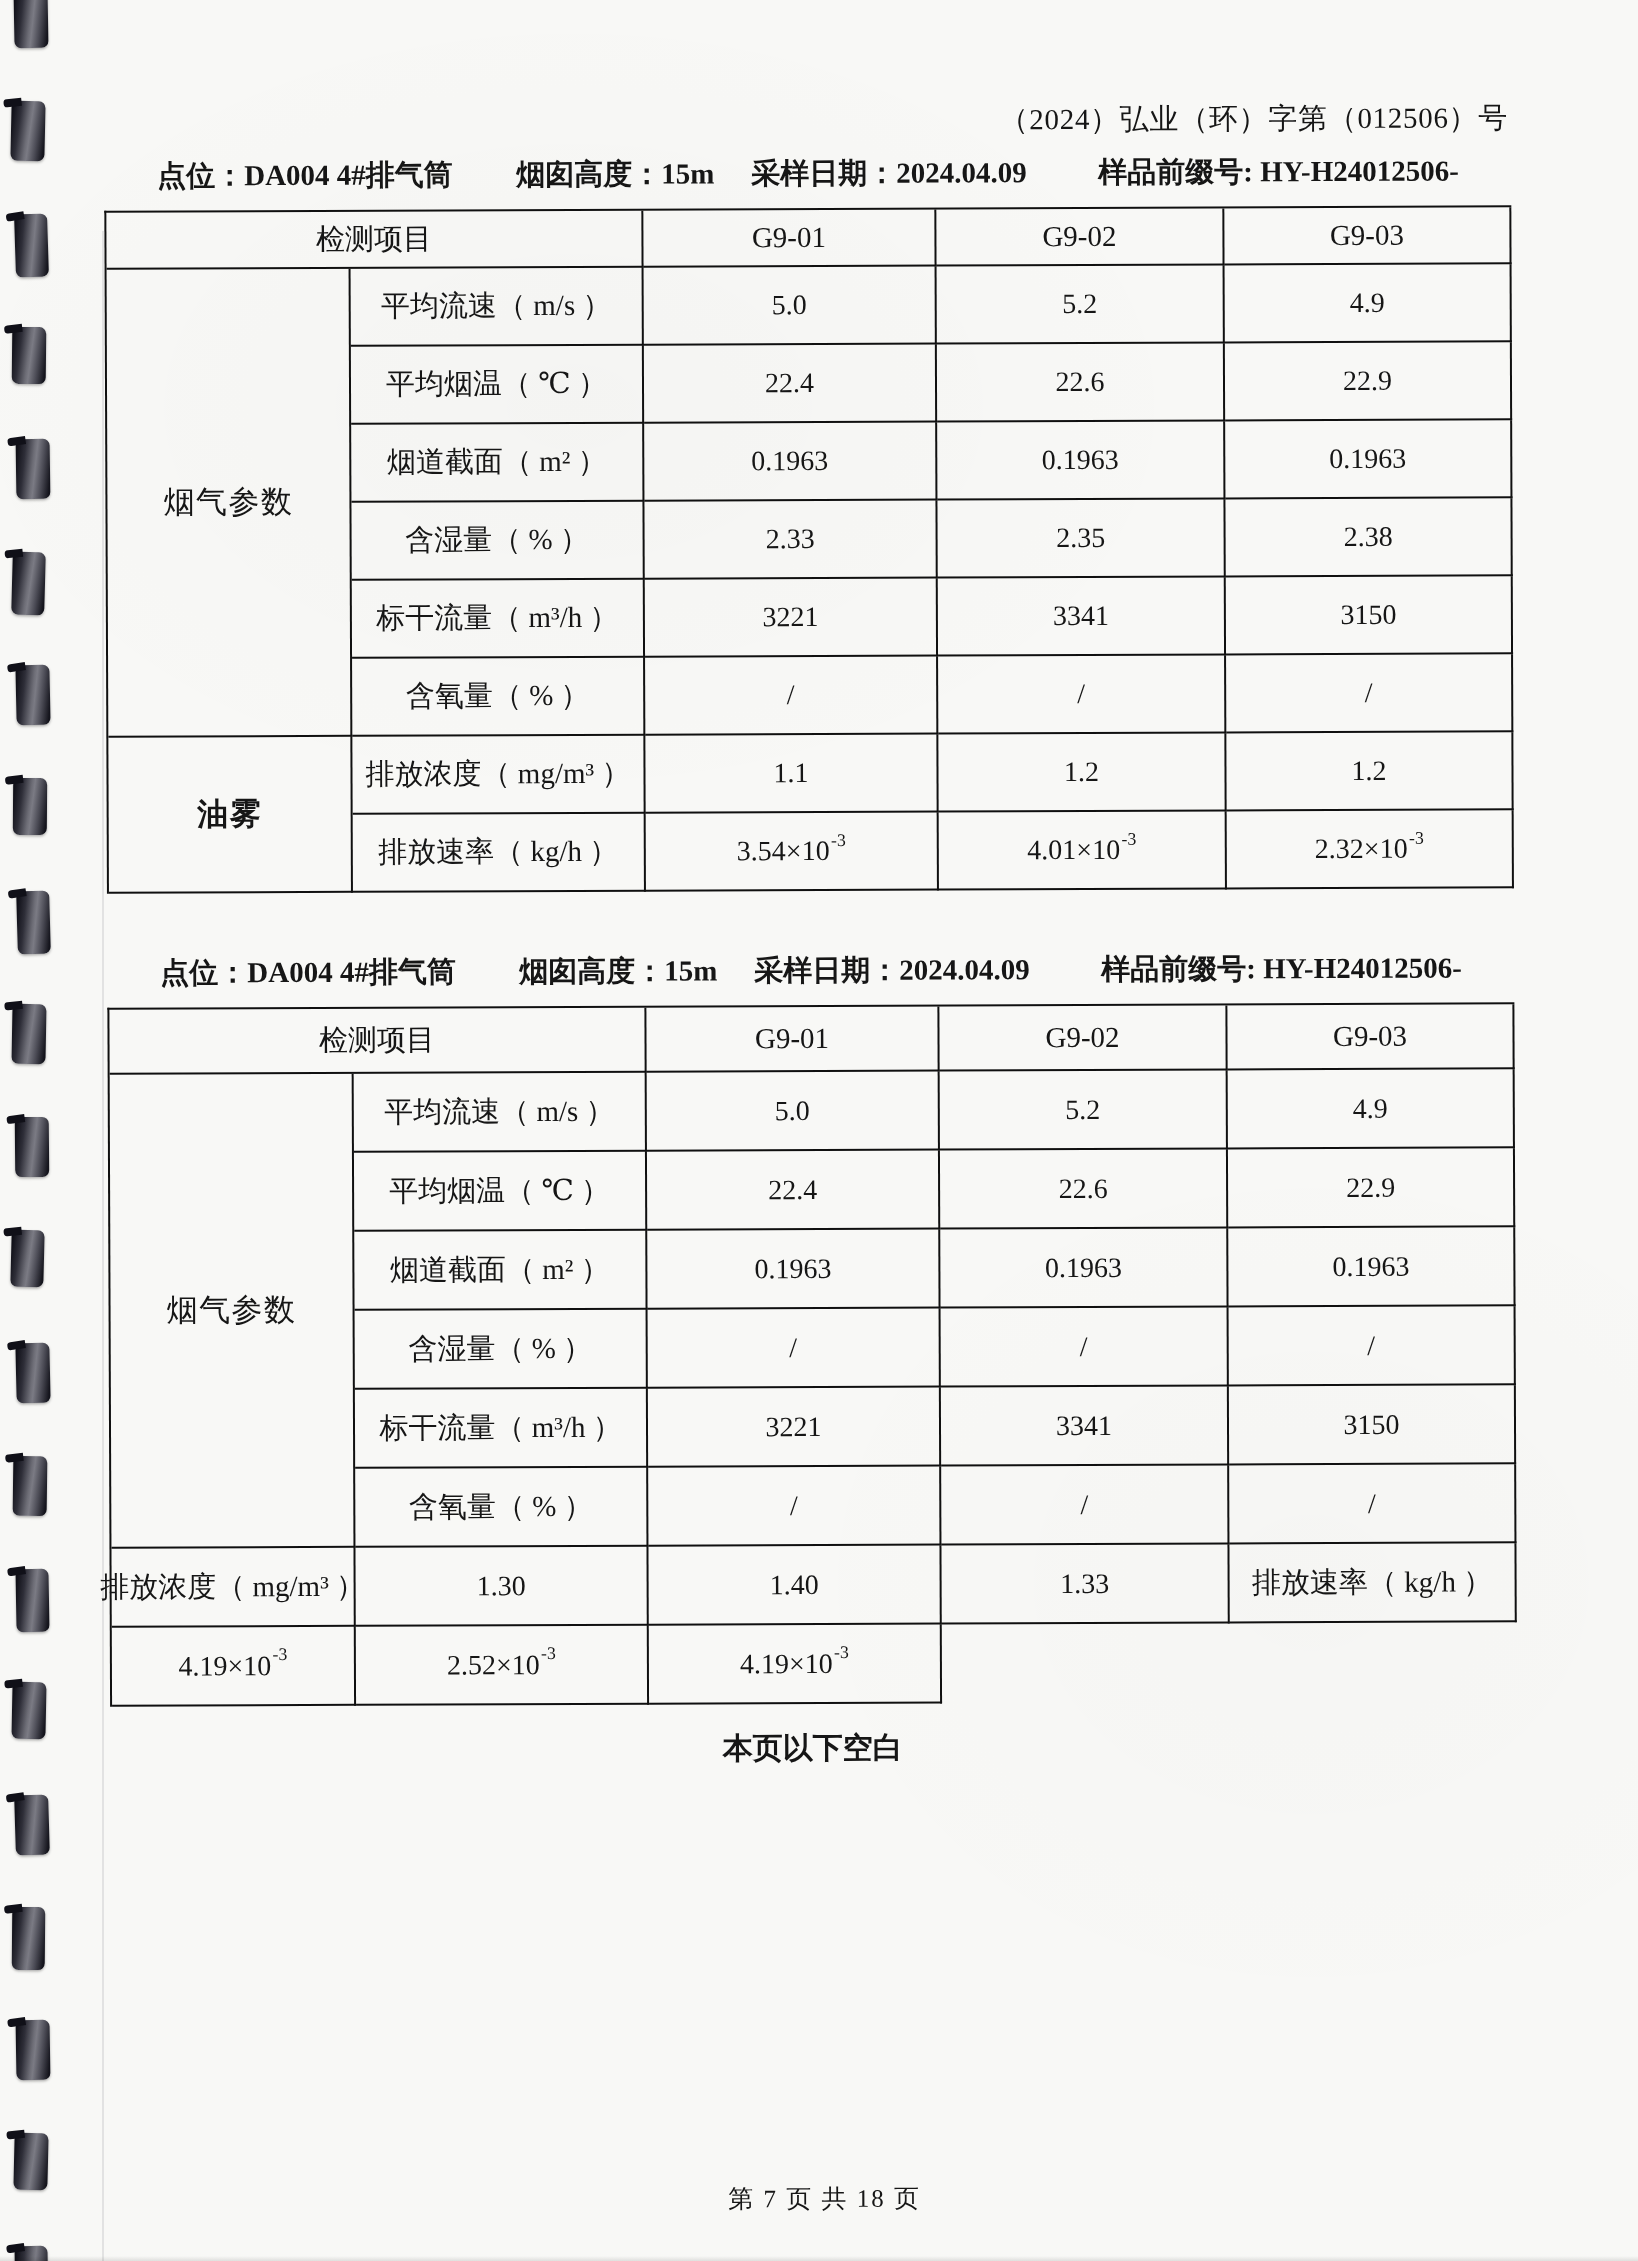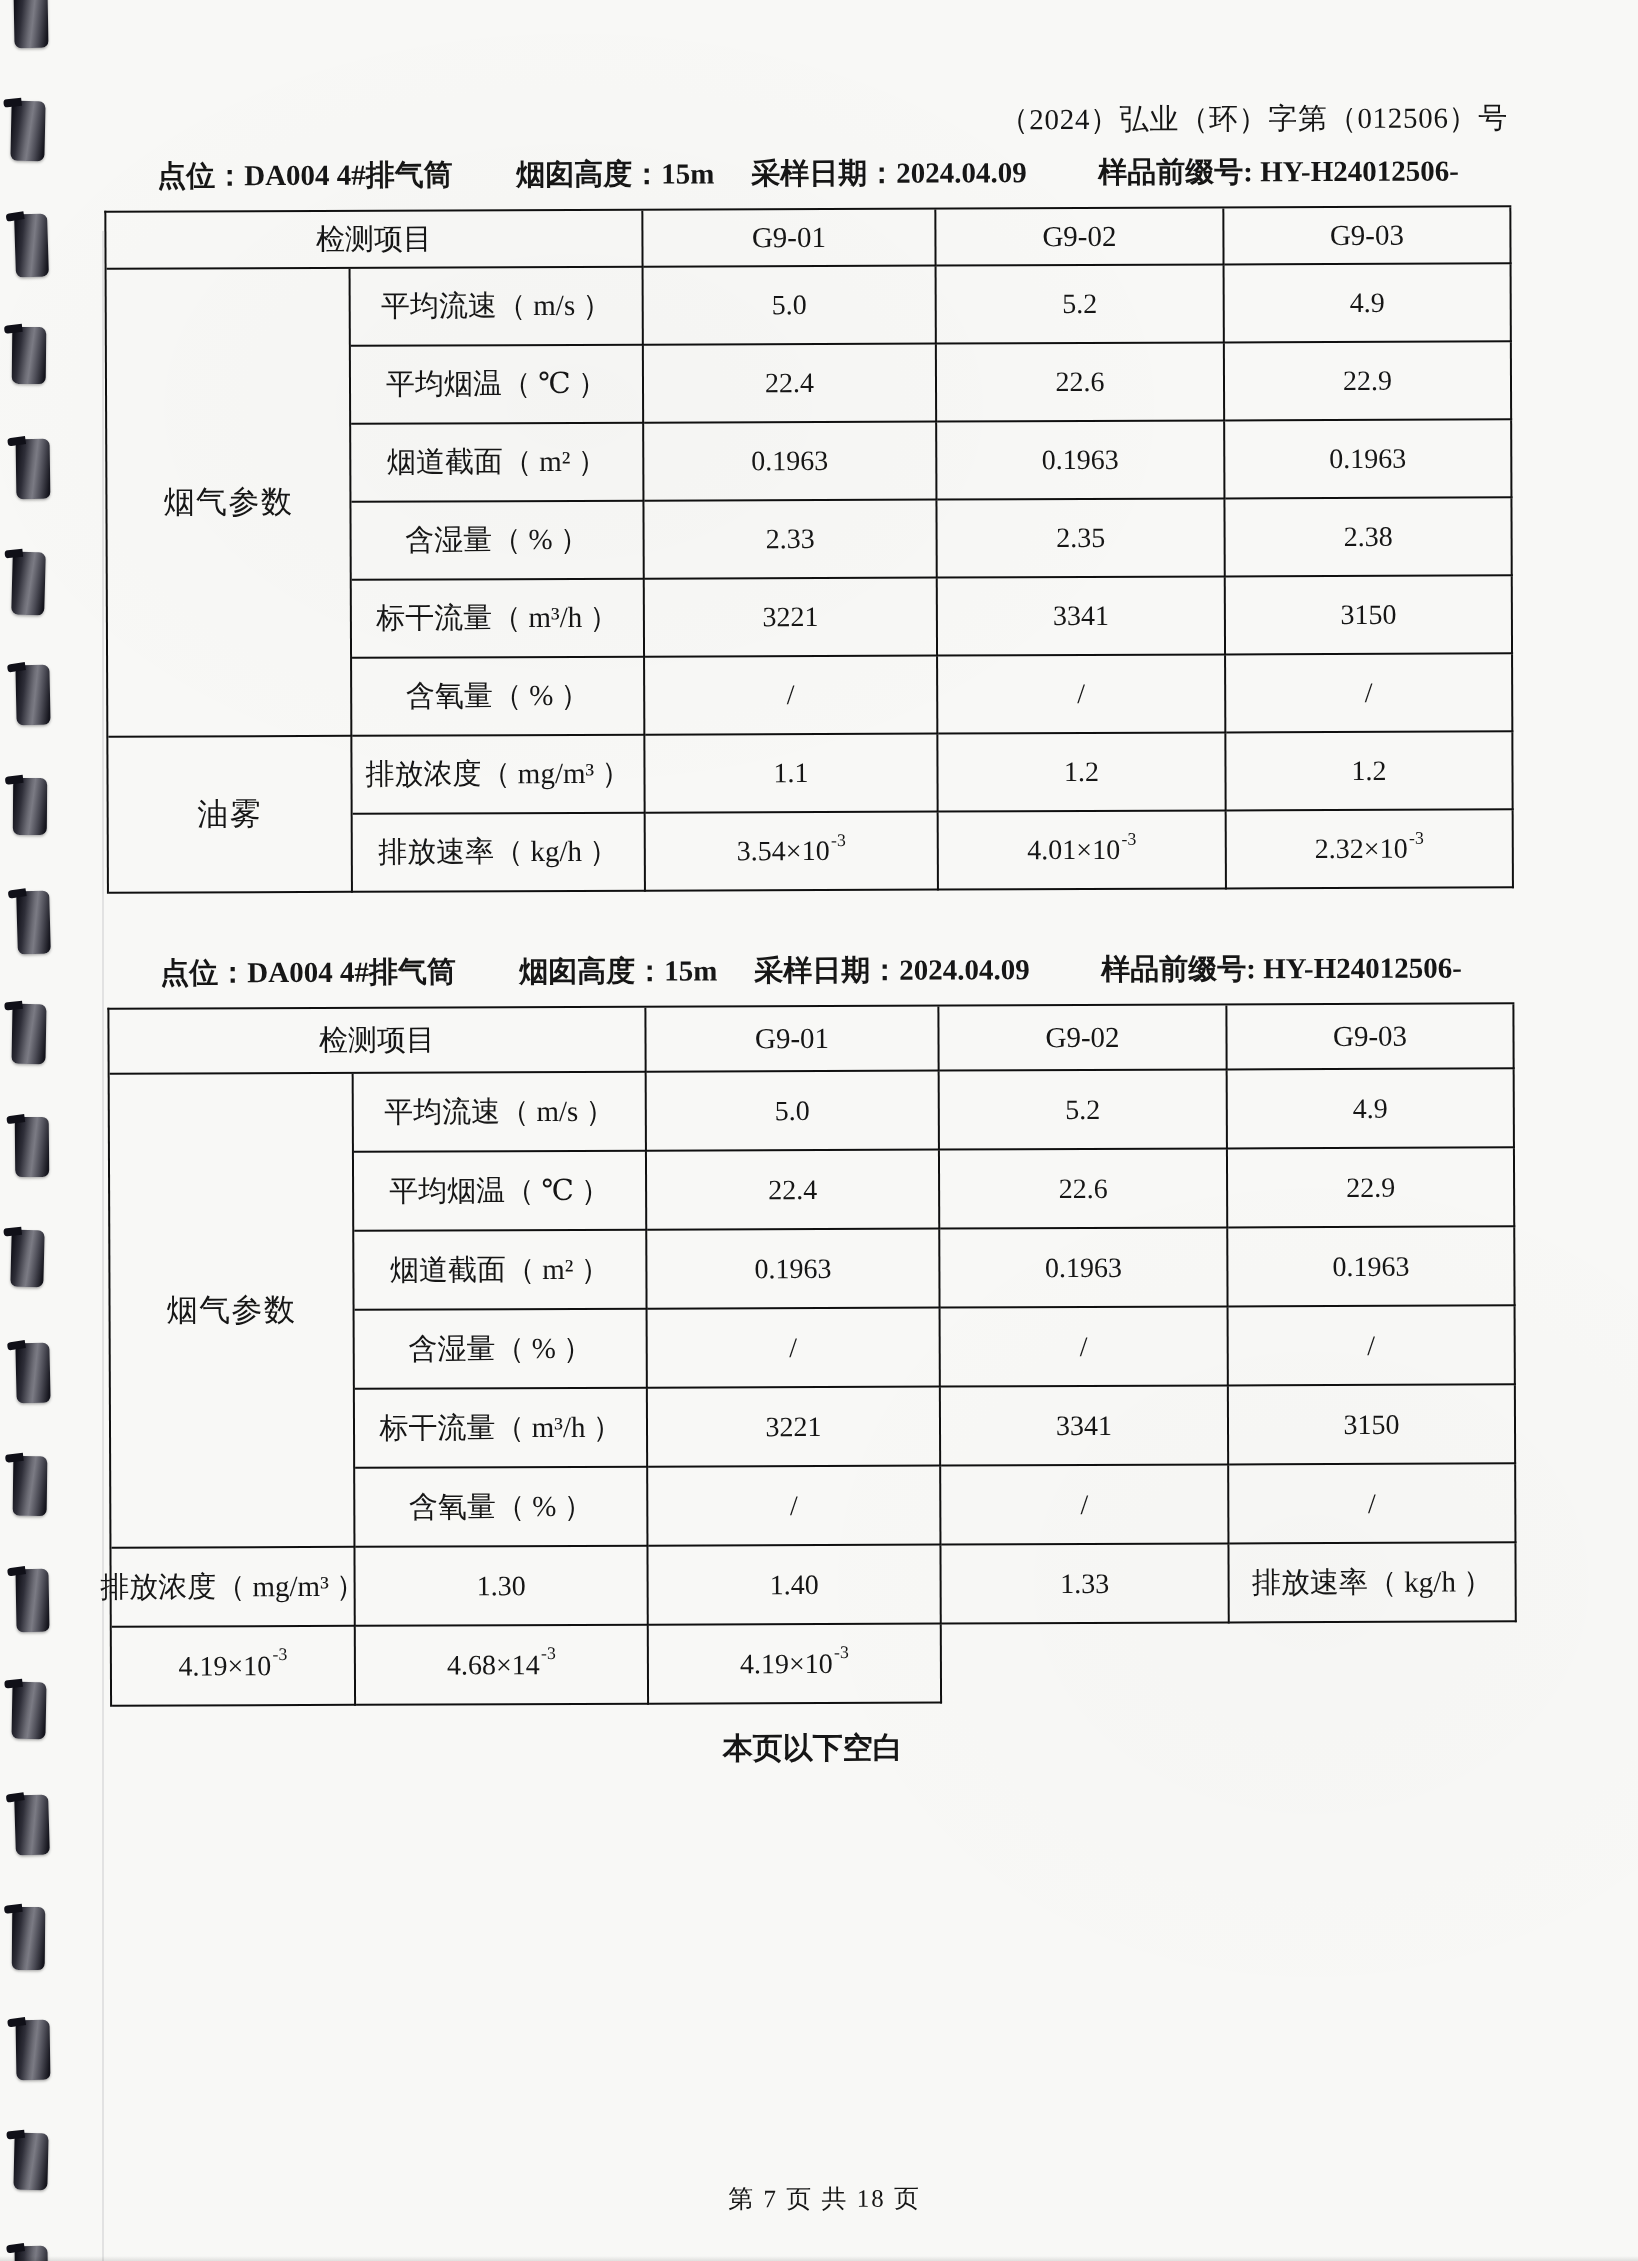--- a/index.html
+++ b/index.html
@@ -40,21 +40,21 @@
     grid-template-columns:244px 293px 293px 288px 287px;
     grid-template-rows:57px repeat(8,78px);}
   #t2{left:107px;top:1005px;
     grid-template-columns:244px 293px 293px 288px 287px;
     grid-template-rows:65px repeat(8,79px);}
   .c{border-right:2.7px solid #101010;border-bottom:2.7px solid #101010;
     display:flex;align-items:center;justify-content:center;
     font-size:29px;white-space:nowrap;}
   .hitem{grid-column:1 / span 2;}
   .grp1{grid-column:1;grid-row:2 / span 6;font-size:31px;letter-spacing:1.4px;}
-  .grp2{grid-column:1;grid-row:8 / span 2;font-size:31px;letter-spacing:1.4px;}
+  .grp2{grid-column:1;grid-row:8 / span 2;font-size:31px;letter-spacing:1.4px;font-weight:bold;}
   .val{font-size:28px;}
   sup.e{font-size:17.7px;position:relative;top:-11px;margin-left:1.4px;}
 
   .blanknote{position:absolute;left:107px;top:1728px;width:1405px;text-align:center;
     font-size:30px;font-weight:600;}
   .footer{position:absolute;left:0;top:2182px;width:1639px;text-align:center;
     font-size:25px;letter-spacing:2px;}
 </style>
 </head>
 <body>
@@ -206,21 +206,21 @@
     <div class="c val">1.30</div>
     <div class="c val">1.40</div>
     <div class="c val">1.33</div>
 
     <div class="c">排放速率（ kg/h ）</div>
     <div class="c val">
         <span>4.19×10</span>
         <sup class="e">-3</sup>
       </div>
     <div class="c val">
-        <span>4.68×14</span>
+        <span>2.52×10</span>
         <sup class="e">-3</sup>
       </div>
     <div class="c val">
         <span>4.19×10</span>
         <sup class="e">-3</sup>
       </div>
   </div>
 
   <div class="blanknote">本页以下空白</div>
   <div class="footer">第 7 页 共 18 页</div>

